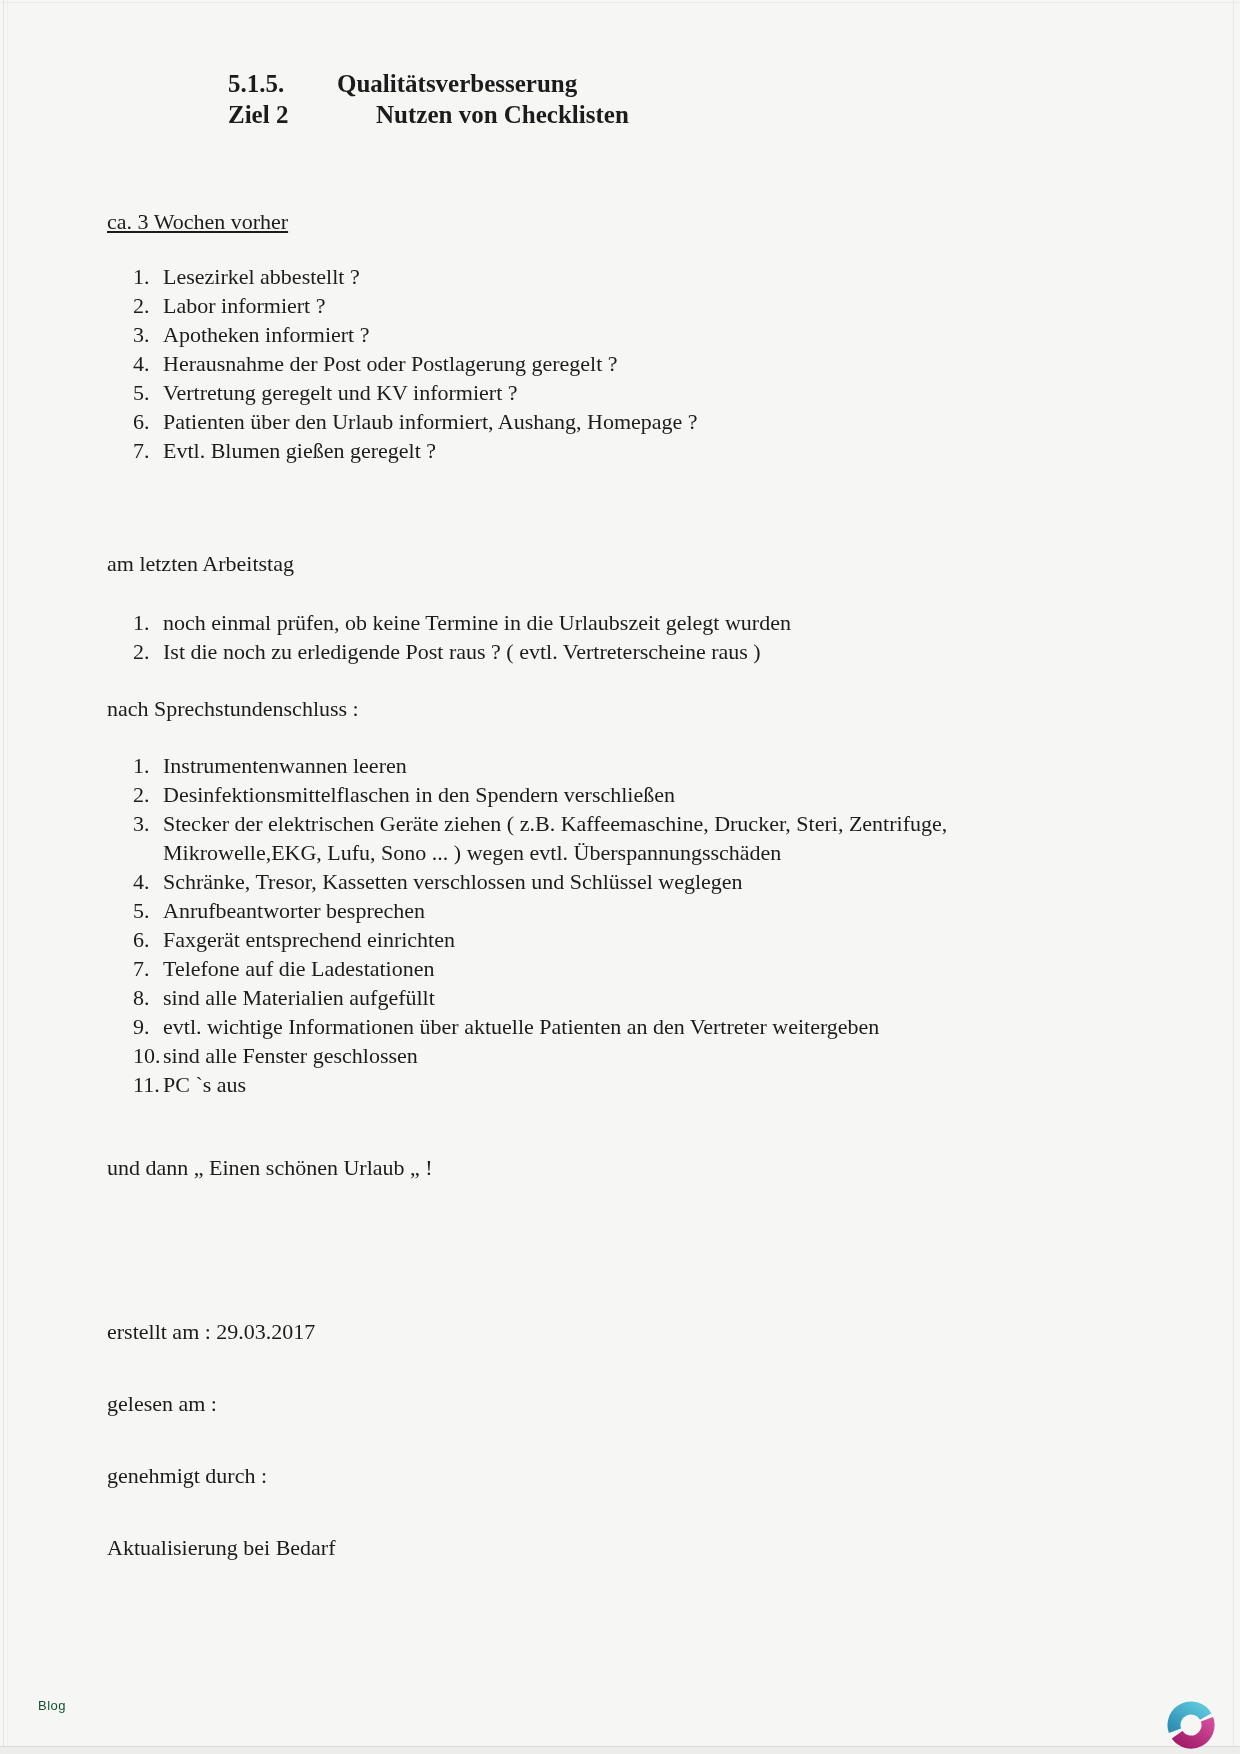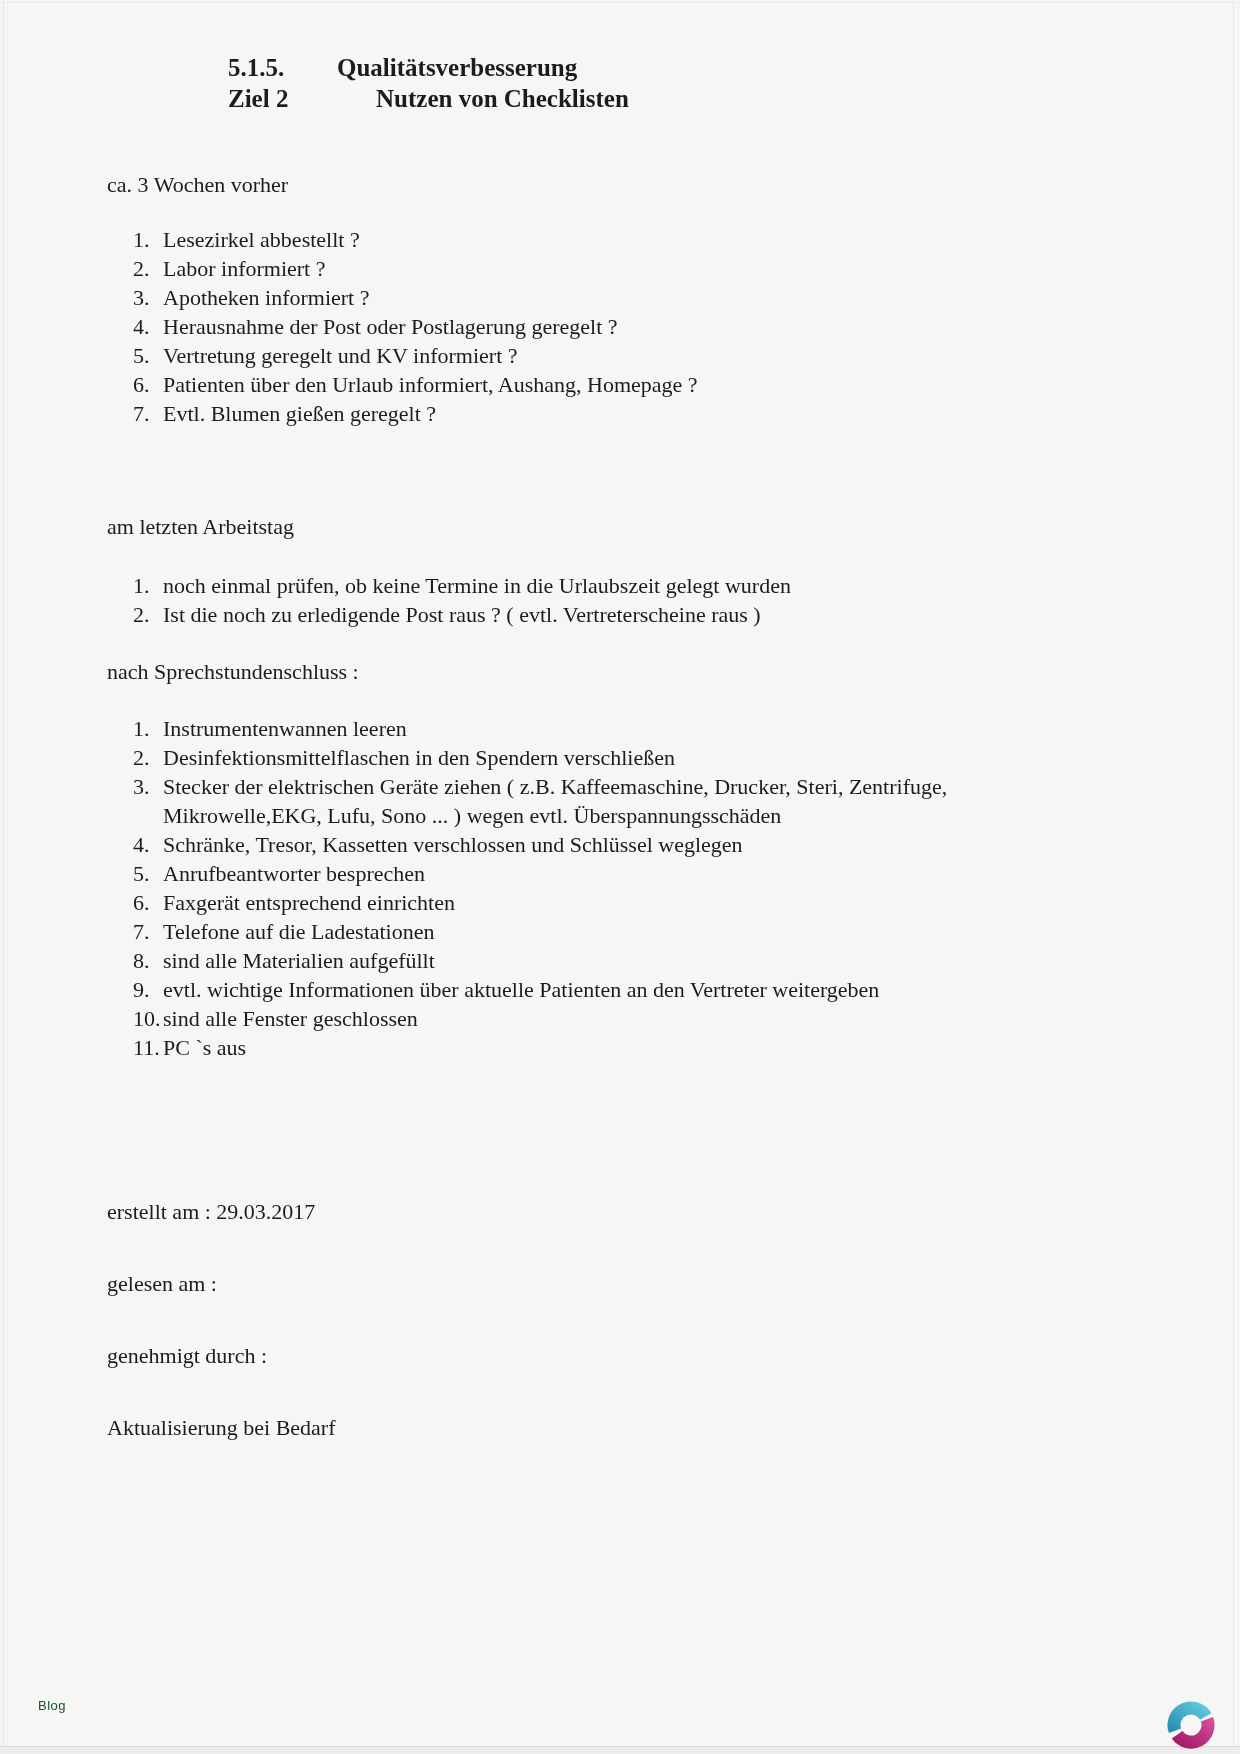--- a/index.html
+++ b/index.html
@@ -20,21 +20,21 @@
   .edge-left-1 { top: 0; bottom: 0; left: 3px; width: 1px; }
   .edge-left-2 { top: 0; bottom: 0; left: 7px; width: 1px; background:#eeeeec; }
   .edge-right  { top: 0; bottom: 0; right: 6px; width: 1px; background:#e8e8e6; }
   .edge-bottom { left: 0; right: 0; bottom: 0; height: 7px; background: #ededeb; border-top: 1px solid #d9d9d7; }
 
   .content {
     position: absolute;
     left: 107px;
     top: 0;
     width: 1046px;
-    padding-top: 52px;
+    padding-top: 68px;
   }
 
   .doc-header .h-line {
     display: flex;
     font-weight: bold;
     font-size: 25px;
     line-height: 31px;
     white-space: nowrap;
   }
   .doc-header .h-line { padding-left: 121px; }
@@ -48,21 +48,21 @@
     font-size: 28px;
     line-height: 34px;
     white-space: nowrap;
   }
   .doc-title .t-code { min-width: 59px; }
 
   .section-heading {
     font-size: 22px;
     line-height: 29px;
   }
-  .sh-a { margin-top: 56px; }
+  .sh-a { margin-top: 77px; text-decoration: underline; }
   .sh-b { margin-top: 84px; }
   .sh-c { margin-top: 28px; }
 
   ol.olist {
     margin: 26px 0 0 26px;
     padding: 0;
     list-style: none;
     max-width: 965px;
   }
   ol.olist.olist-b { margin-top: 30px; }
@@ -236,20 +236,21 @@
           <span class="num">10.</span>
           <span class="item-text">sind alle Fenster geschlossen</span>
         </li>
 
         <li>
           <span class="num">11.</span>
           <span class="item-text">PC `s aus</span>
         </li>
       </ol>
 
+    <div class="closing-line">und dann „ Einen schönen Urlaub „ !</div>
 
     <div class="footer-block">
       <div class="footer-line">erstellt am : 29.03.2017</div>
       <div class="footer-line">gelesen am :</div>
       <div class="footer-line">genehmigt durch :</div>
       <div class="footer-line">Aktualisierung bei Bedarf</div>
     </div>
 
   </div>
 

